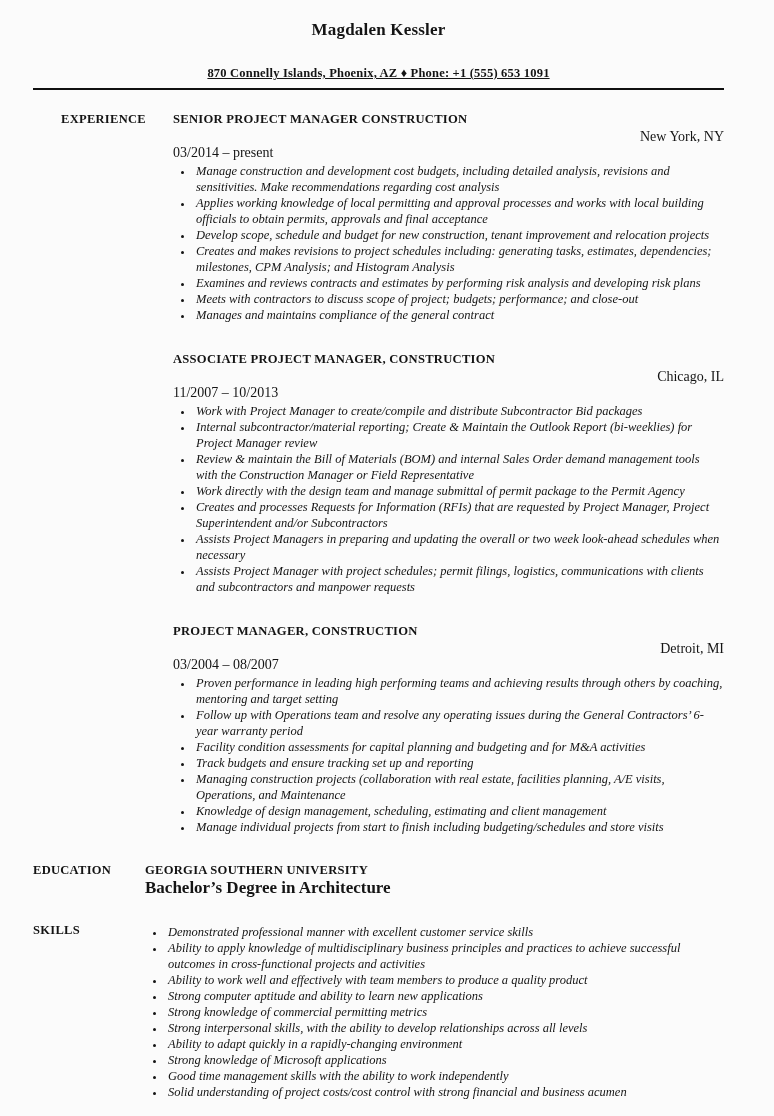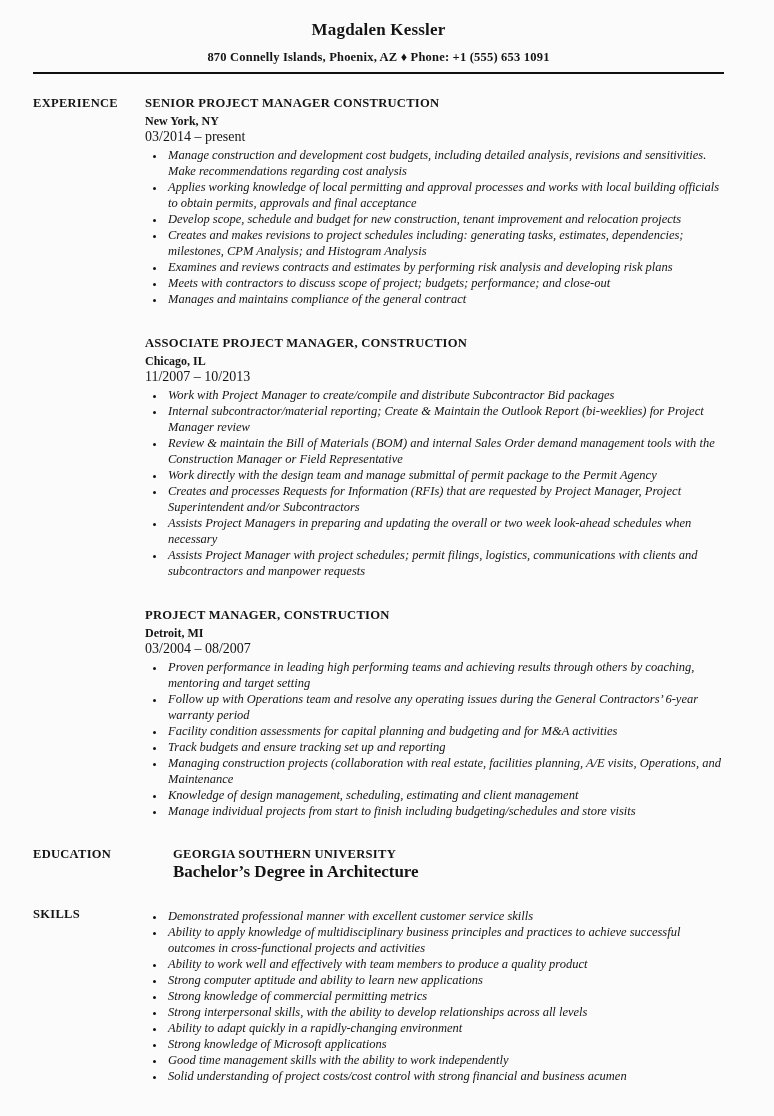--- a/index.html
+++ b/index.html
@@ -21,56 +21,58 @@
   .resume-header { text-align: center; }
   .candidate-name {
     font-size: 17px;
     font-weight: bold;
     margin: 0;
     letter-spacing: 0.2px;
   }
   .contact-line {
     font-size: 12.5px;
     font-weight: bold;
-    margin-top: 10px;
+    margin-top: 26px;
     letter-spacing: 0.2px;
+    text-decoration: underline;
   }
   .header-rule {
     border: none;
     border-top: 2.5px solid #101010;
     margin: 7px 0 0 0;
   }
   
   .section-row {
     display: grid;
     grid-template-columns: 112px 1fr;
     align-items: start;
   }
-  .section-experience { margin-top: 21px; }
-  .section-education  { margin-top: 27px; gap: 28px; }
+  .section-experience { margin-top: 21px; margin-left: 28px; }
+  .section-education  { margin-top: 27px; }
   .section-skills     { margin-top: 26px; }
   .section-label {
     font-size: 12.5px;
     font-weight: bold;
     letter-spacing: 0.3px;
     padding-top: 1px;
   }
   
   .job + .job { margin-top: 28px; }
   .job-title {
     font-size: 12.6px;
     font-weight: bold;
     letter-spacing: 0.25px;
     line-height: 17px;
   }
   .job-location {
-    font-size: 12px;
-    font-weight: bold;
+    font-size: 14px;
+    font-weight: normal;
     line-height: 16px;
     margin-top: 1px;
+    text-align: right;
   }
   .job-dates {
     font-size: 14px;
     line-height: 16px;
   }
   ul.bullets {
     margin: 2px 0 0 0;
     padding: 0 0 0 21px;
     list-style: disc;
     font-style: italic;

